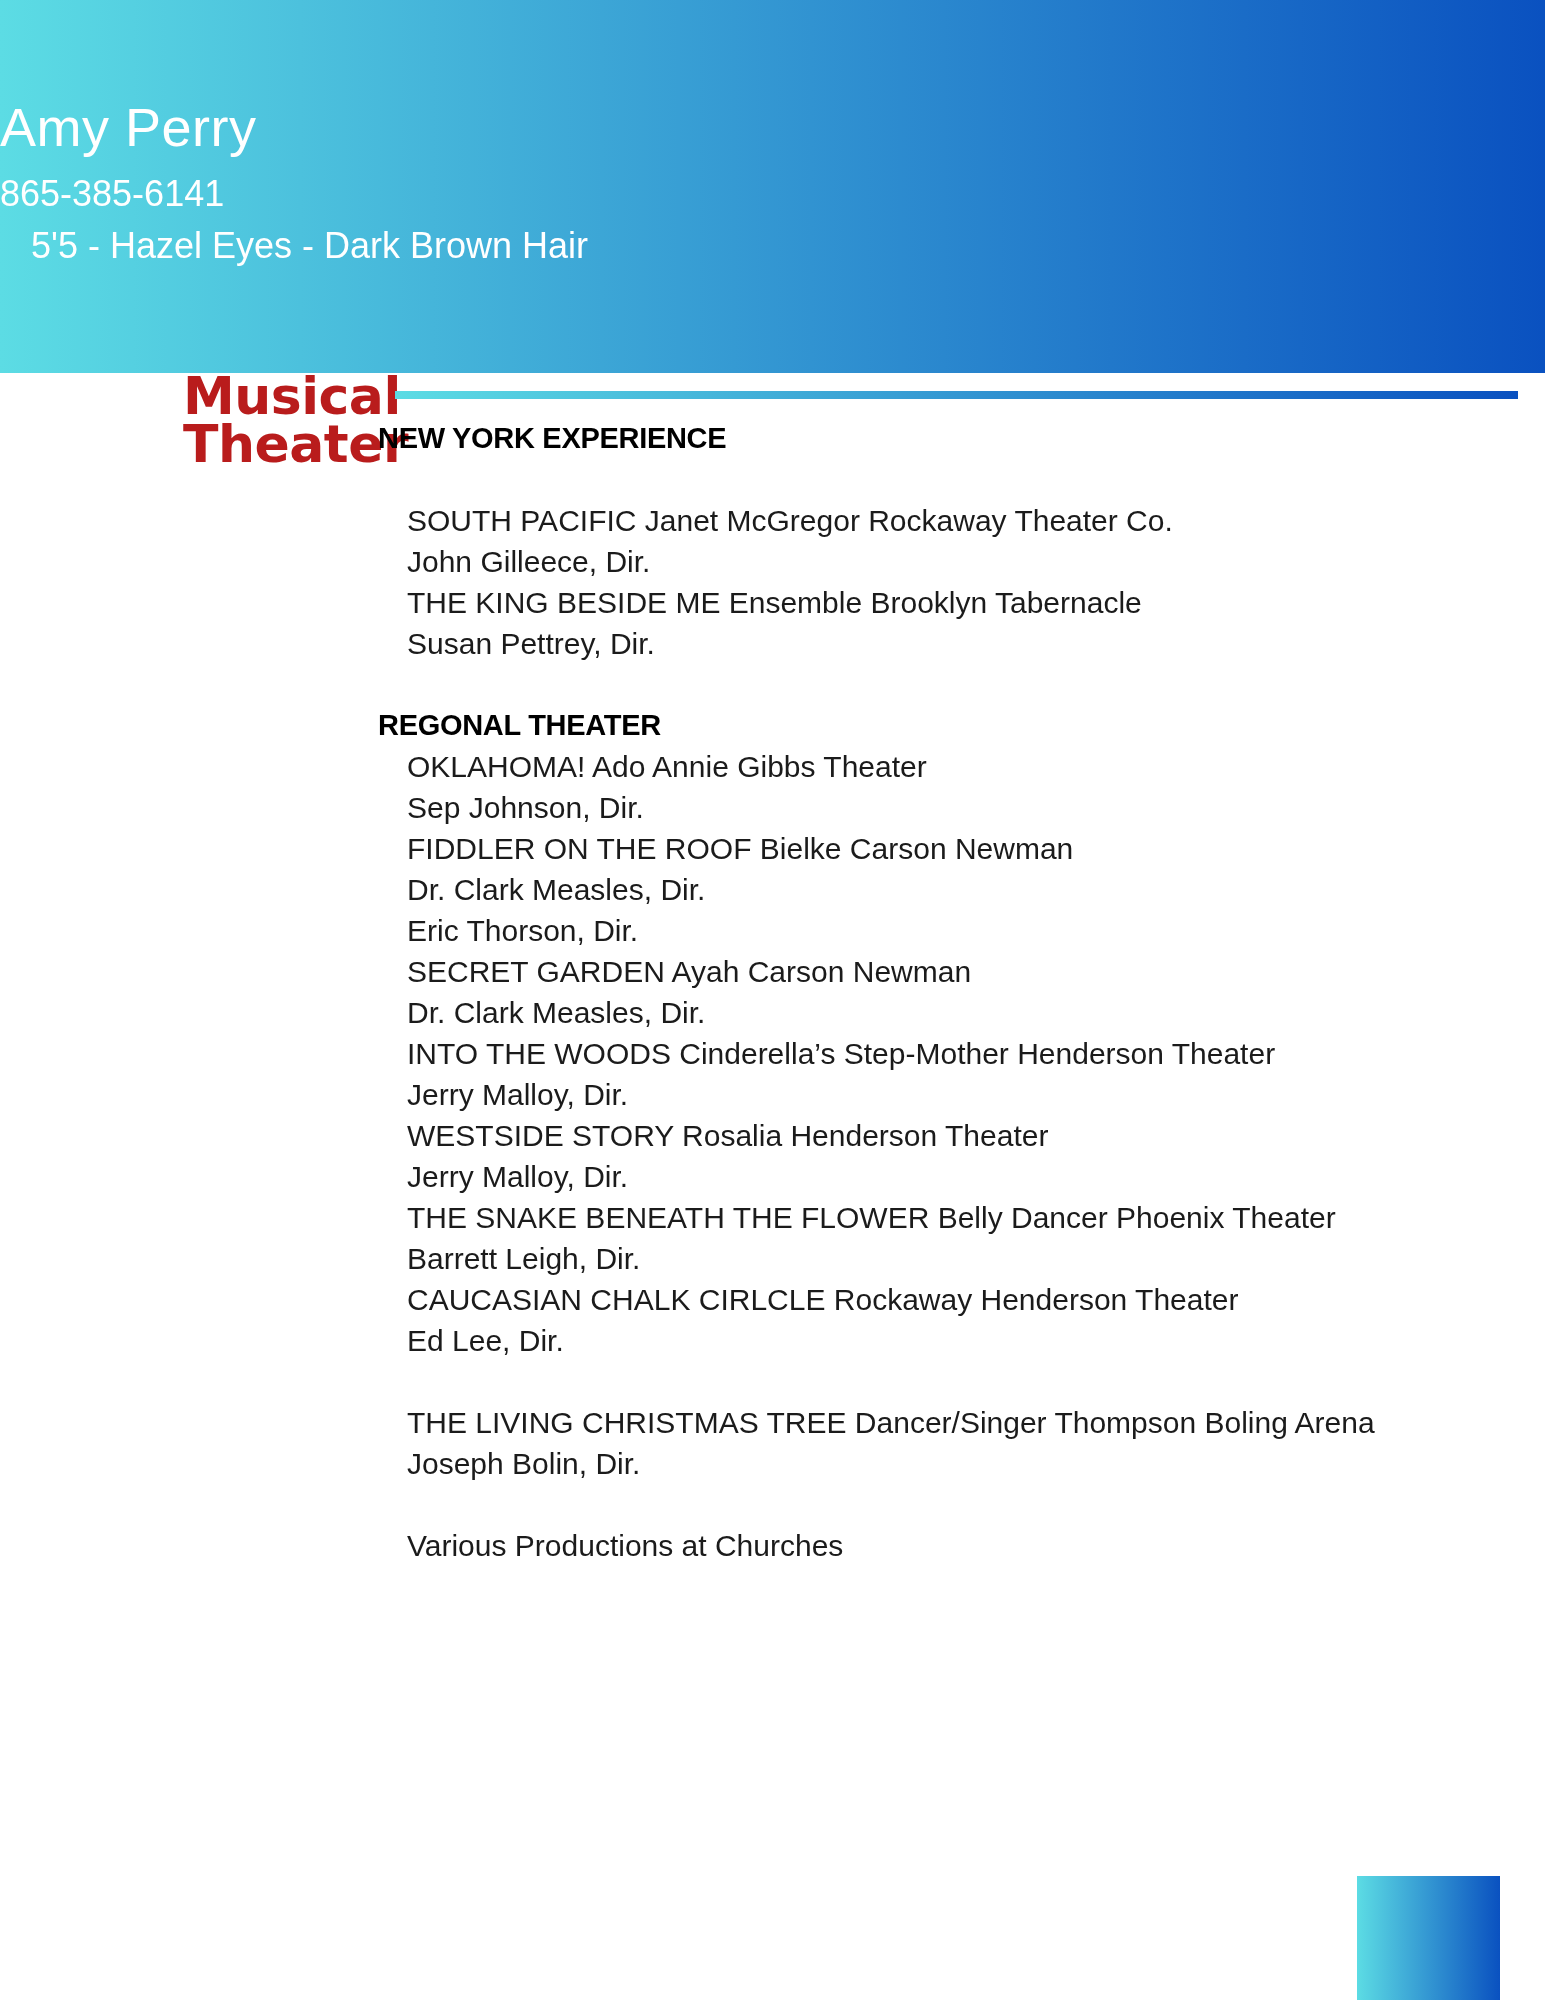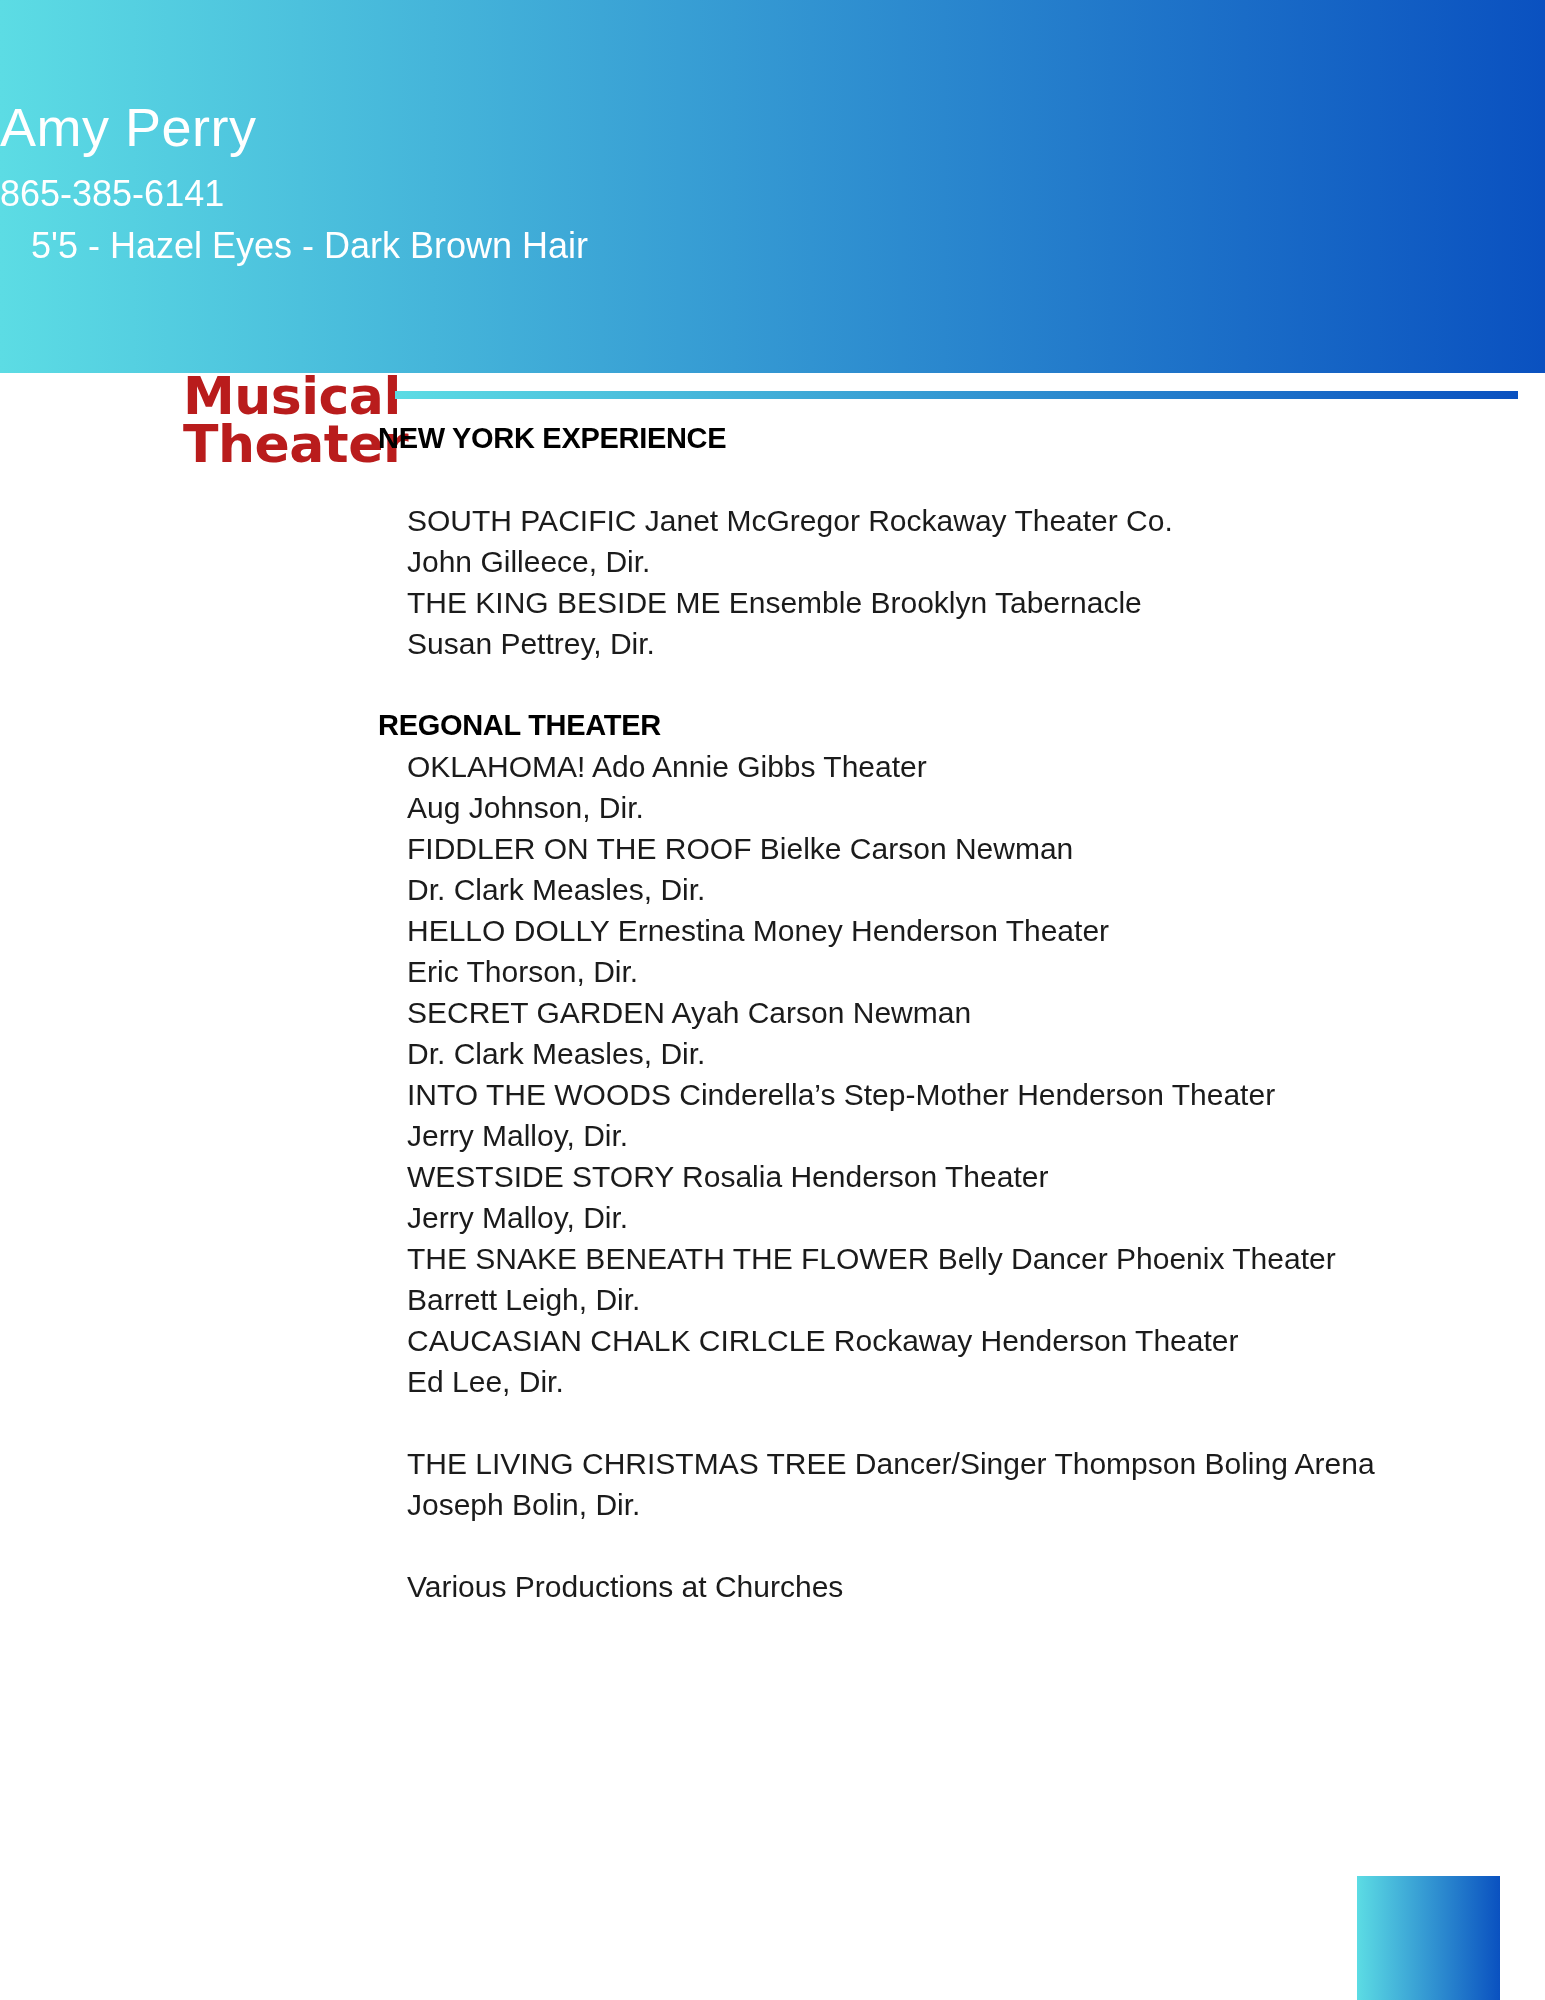--- a/index.html
+++ b/index.html
@@ -135,24 +135,23 @@
       <section class="credit-block">
         <div class="credit-heading gap-after">NEW YORK EXPERIENCE</div>
         <div class="credit-line">SOUTH PACIFIC Janet McGregor Rockaway Theater Co.</div>
         <div class="credit-line">John Gilleece, Dir.</div>
         <div class="credit-line">THE KING BESIDE ME Ensemble Brooklyn Tabernacle</div>
         <div class="credit-line">Susan Pettrey, Dir.</div>
       </section>
       <section class="credit-block">
         <div class="credit-heading">REGONAL THEATER</div>
         <div class="credit-line">OKLAHOMA! Ado Annie Gibbs Theater</div>
-        <div class="credit-line">Aug Johnson, Dir.</div>
+        <div class="credit-line">Sep Johnson, Dir.</div>
         <div class="credit-line">FIDDLER ON THE ROOF Bielke Carson Newman</div>
         <div class="credit-line">Dr. Clark Measles, Dir.</div>
-        <div class="credit-line">HELLO DOLLY Ernestina Money Henderson Theater</div>
         <div class="credit-line">Eric Thorson, Dir.</div>
         <div class="credit-line">SECRET GARDEN Ayah Carson Newman</div>
         <div class="credit-line">Dr. Clark Measles, Dir.</div>
         <div class="credit-line">INTO THE WOODS Cinderella’s Step-Mother Henderson Theater</div>
         <div class="credit-line">Jerry Malloy, Dir.</div>
         <div class="credit-line">WESTSIDE STORY Rosalia Henderson Theater</div>
         <div class="credit-line">Jerry Malloy, Dir.</div>
         <div class="credit-line">THE SNAKE BENEATH THE FLOWER Belly Dancer Phoenix Theater</div>
         <div class="credit-line">Barrett Leigh, Dir.</div>
         <div class="credit-line">CAUCASIAN CHALK CIRLCLE Rockaway Henderson Theater</div>

